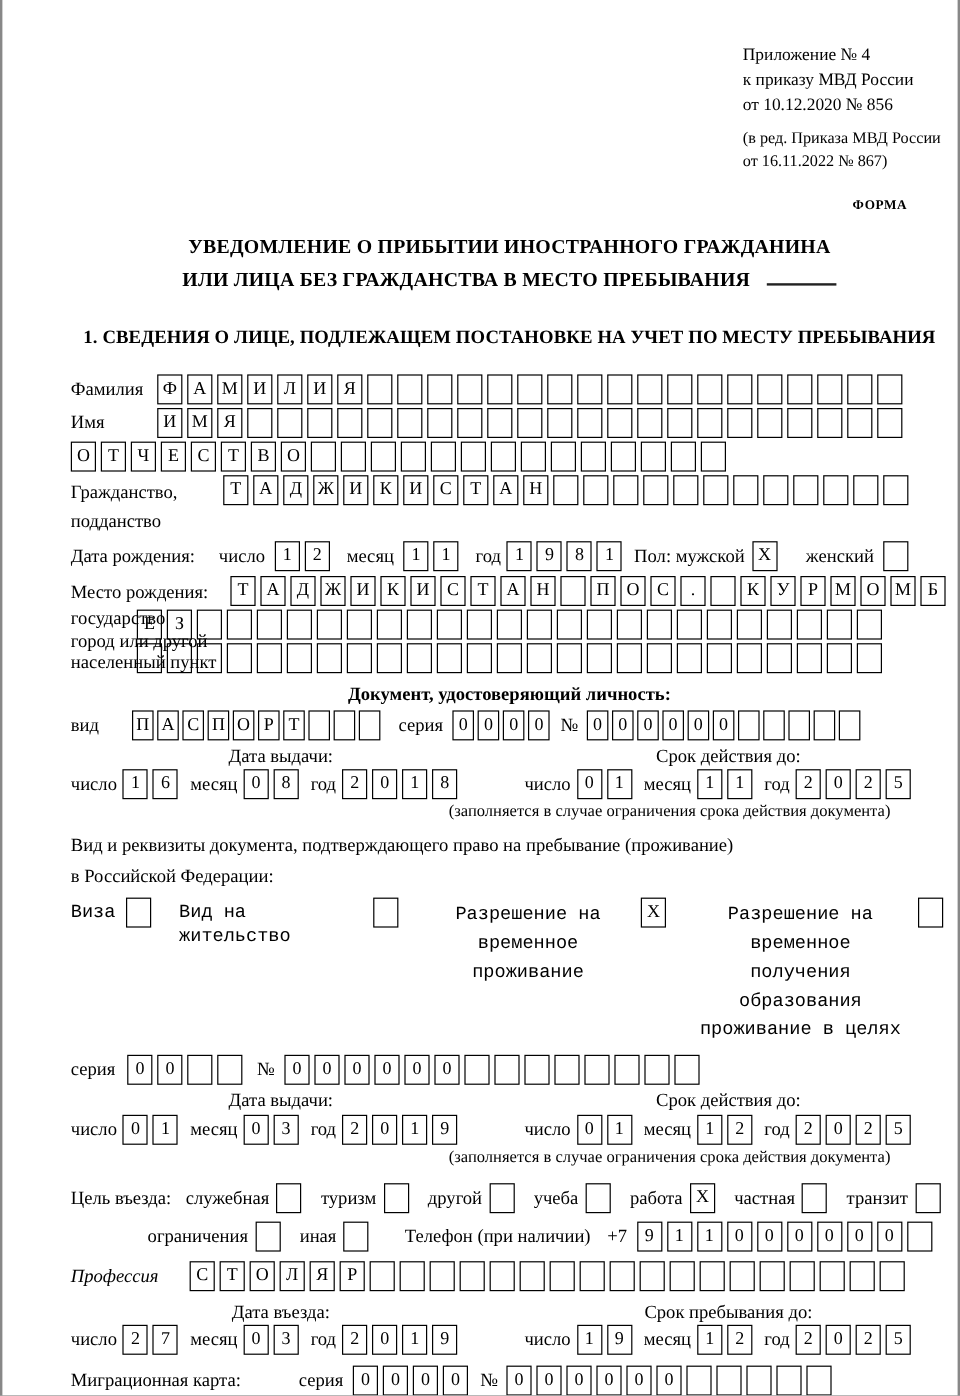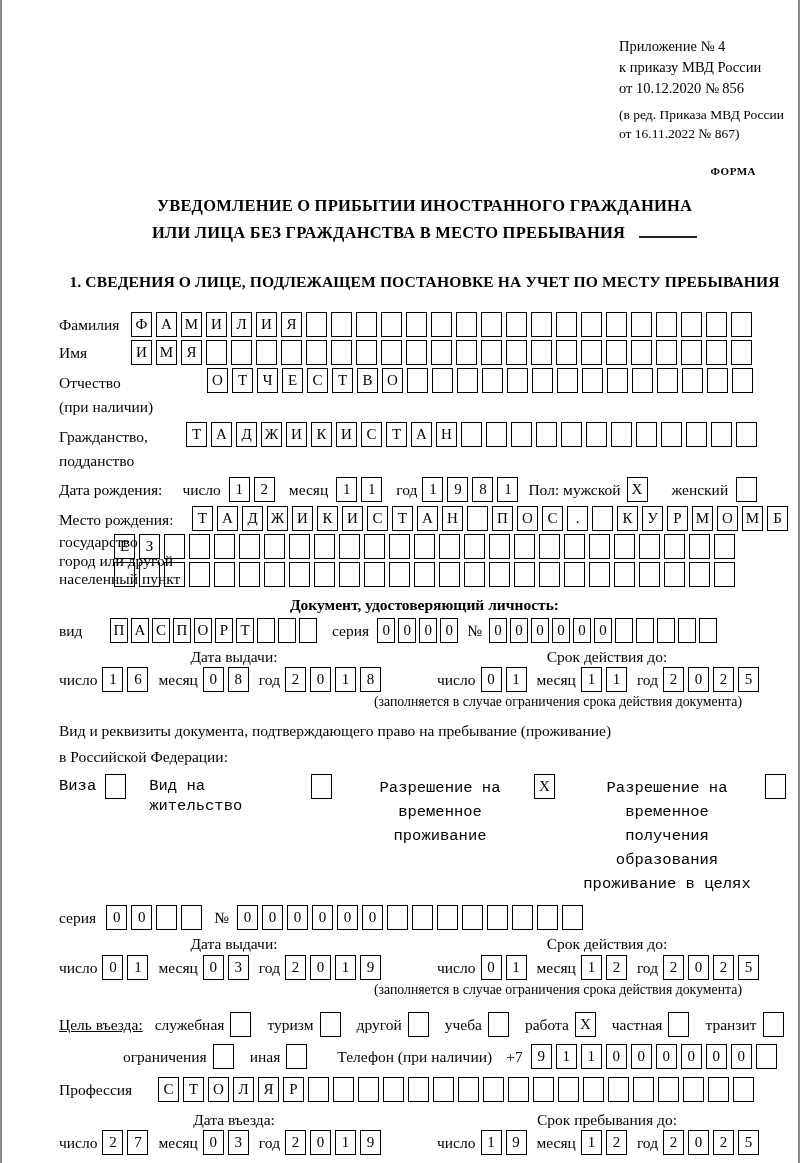--- a/index.html
+++ b/index.html
@@ -21,21 +21,21 @@
   .cells{display:inline-flex;flex:none;}
   .cell{
     display:inline-flex;flex:none;align-items:center;justify-content:center;
     width:21px;height:25px;box-sizing:border-box;border:1.7px solid #000;
     margin-right:4px;font-size:15px;font-family:inherit;
   }
   .sm .cell{width:18px;margin-right:3px;}
 
   .frow{display:flex;align-items:flex-start;margin-bottom:3px;}
   .flabel{flex:none;padding-top:3px;}
-  .w72{width:72px;}  .w148{width:148px;}  .w127{width:127px;}  .w99{width:99px;}
+  .w72{width:72px;}  .w148{width:148px;}  .w127{width:127px;}  .w99{width:99px;font-style:italic;}
   .two-line div{line-height:24px;}
 
   .inlbl{flex:none;padding-top:3px;}
   .birth-row{display:flex;align-items:flex-start;margin-top:4px;margin-bottom:4px;}
   .birth-row .inlbl{margin-right:8px;}
   .birth-row .cells{margin-right:10px;}
 
   .bp-block{position:relative;height:86px;margin-top:2px;}
   .bp-block .abs{position:absolute;}
 
@@ -59,21 +59,21 @@
 
   .resdoc-row{display:flex;align-items:flex-start;margin-top:8px;}
   .resdoc-row .opt{display:flex;align-items:flex-start;margin-right:19px;}
   .resdoc-row .olabel{margin-right:9px;padding-top:3px;font-family:Liberation Mono, monospace;}
   .resdoc-row .olabel.center{text-align:center;line-height:24px;padding-top:2px;}
   .w170{width:170px;} .w178{width:178px;}
 
   .purpose-row{display:flex;align-items:flex-start;margin-top:14px;flex-wrap:nowrap;}
   .purpose-row .opt,.purpose-line2 .opt{display:flex;align-items:flex-start;}
   .purpose-row .olabel,.purpose-line2 .olabel{padding-top:3px;margin:0 6px 0 12px;}
-  .purpose-row .plabel{padding-top:3px;flex:none;text-decoration:underline;}
+  .purpose-row .plabel{padding-top:3px;flex:none;}
   .purpose-line2{display:flex;align-items:flex-start;margin-top:7px;margin-left:52px;}
   .phone-lbl{padding-top:3px;margin-left:26px;margin-right:14px;}
   .phone-pfx{padding-top:3px;margin-right:8px;}
 
   .mig-row{display:flex;align-items:flex-start;margin-top:9px;}
   .mig-row .inlbl{margin-right:8px;}
 
   .rep-block{display:flex;align-items:flex-start;margin-top:6px;}
   .rep-labels{width:123px;flex:none;line-height:25.5px;}
   .rep-rows .cells{display:flex;margin-bottom:8px;}
@@ -156,24 +156,20 @@
         <span class="cell"></span>
         <span class="cell"></span>
         <span class="cell"></span>
         <span class="cell"></span>
         <span class="cell"></span>
         <span class="cell"></span>
       </span>
   </div>
 
   <div class="frow">
-    <span class="flabel w148 two-line">
-      <div>Отчество</div>
-      <div>(при наличии)</div>
-    </span>
     <span class="cells">
         <span class="cell">О</span>
         <span class="cell">Т</span>
         <span class="cell">Ч</span>
         <span class="cell">Е</span>
         <span class="cell">С</span>
         <span class="cell">Т</span>
         <span class="cell">В</span>
         <span class="cell">О</span>
         <span class="cell"></span>

